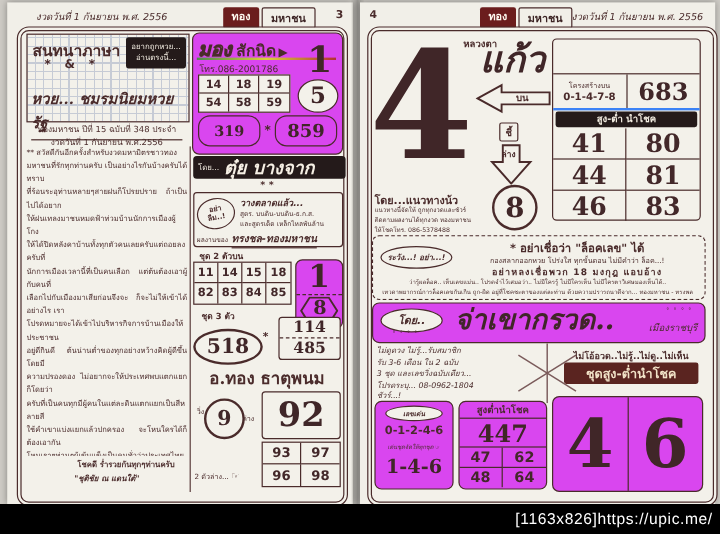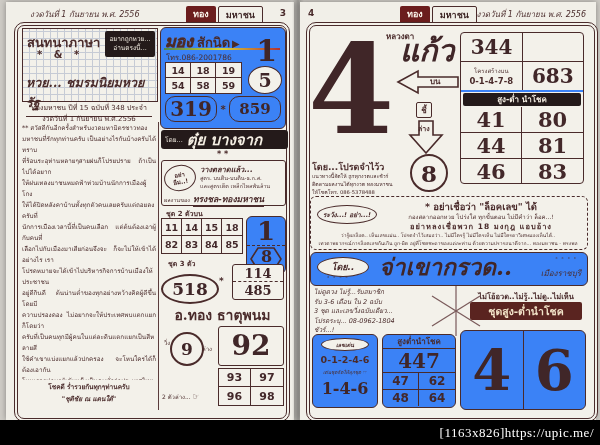--- a/index.html
+++ b/index.html
@@ -3,21 +3,21 @@
 <meta charset="utf-8">
 <style>
   html,body{margin:0;padding:0;}
   body{width:600px;height:445px;background:#8a8883;font-family:"DejaVu Sans",sans-serif;}
   #stage{position:relative;width:600px;height:445px;background:#cfccc6;overflow:hidden;}
   .a{position:absolute;}
   .ink{color:#4a2b2b;}
   .page{background:#f1efe8;box-shadow:0 0 6px rgba(0,0,0,.35);}
   .dbox{border:4px double #4a2b2b;border-radius:10px;background:#f3f1ea;}
   .box{border:1.5px solid #4a2b2b;background:#f3f1ea;}
-  .rbox{border:1.5px solid #4a2b2b;border-radius:6px;background:#3b82f6;}
+  .rbox{border:1.5px solid #4a2b2b;border-radius:6px;background:#d946ef;}
   .oval{border:1.5px solid #4a2b2b;border-radius:50%;background:#f3f1ea;display:flex;align-items:center;justify-content:center;text-align:center;}
   .bignum{font-family:"DejaVu Serif",serif;font-weight:bold;color:#402628;line-height:1;}
   .bold{font-weight:bold;}
   .it{font-style:italic;}
   .ctr{display:flex;align-items:center;justify-content:center;text-align:center;}
   .banner{background:#241a1a;color:#f5efe4;display:flex;align-items:center;justify-content:center;}
   .prelines{white-space:pre-line;}
   .gridpaper{background-image:repeating-linear-gradient(0deg,transparent 0 6px,#c6cbd5 6px 7px),repeating-linear-gradient(90deg,transparent 0 6px,#c6cbd5 6px 7px);}
   .cellgrid{display:grid;}
   .cellgrid>div{display:flex;align-items:center;justify-content:center;font-weight:bold;color:#43282a;border-right:1px solid #4a2b2b;border-bottom:1px solid #4a2b2b;}
@@ -68,21 +68,21 @@
         <div>14</div>
         <div>18</div>
         <div class="last-col">19</div>
         <div class="last-row">54</div>
         <div class="last-row">58</div>
         <div class="last-col last-row">59</div>
       </div>
       <div class="a bignum" style="right:8px;top:8px;font-size:30px;">1</div>
       <div class="a oval bignum" style="right:3px;top:38px;width:32px;height:26px;font-size:19px;">5</div>
       <div class="a" style="left:4px;top:68px;width:116px;display:flex;align-items:center;justify-content:space-between;">
-        <span class="rbox bignum ctr" style="width:50px;height:24px;font-size:20px;border-radius:10px;">319</span>
+        <span class="rbox bignum ctr" style="width:50px;height:24px;font-size:12px;border-radius:10px;">319</span>
         <span class="ink bold" style="font-size:10px;">*</span>
         <span class="rbox bignum ctr" style="width:50px;height:24px;font-size:15px;border-radius:10px;">859</span>
       </div>
     </div>
 
     <div class="a ink prelines scan" style="left:16px;top:120px;width:134px;height:258px;font-size:6.3px;line-height:11px;overflow:hidden;text-align:justify;">** สวัสดีกันอีกครั้งสำหรับงวดมหามิตรชาวทอง
 มหาชนที่รักทุกท่านครับ เป็นอย่างไรกันบ้างครับได้ทราบ
 ที่ร้อนระอุท่านหลายๆสายฝนก็โปรยปราย ถ้าเป็นไปได้อยาก
 ให้ฝนเทลงมาชนหมดฟ้าท่วมบ้านนักการเมืองผู้โกง
 ให้ได้ปิดหลังคาบ้านทั้งทุกตัวคนเลยครับแต่ถอยลงครับที่
@@ -96,21 +96,21 @@
 โหนเราๆท่านๆผู้เข้มแข็งเป็นคนทั่วว่าประเทศไทยโดยแต่
 คนกลุ่มนี้เข้าไปบริหารกิจการบ้านเมือง วันที่เข้ามาฉะนั้น
 ได้เสียบดังก็ถือไปลูกขึ้นผ่าเยาวาการะบอกว่า ขอโทษที่
 ประเทศไทย ขอโทษครับชาวไทยทุกท่านที่ร่วมกันสร้าง
 ชาติดีขึ้นมา ไว้ครั้งหน้าหากมีโอกาส ผมขอโอกาสเถอะ
 ให้ได้มาบริหารประเทศชาติอีกต่อครับ และให้สัญญา
 โอเค เรามาว่ากันถึงเรื่องราวดีๆ กันดีกว่าจะครับ
 ถูกผิดหวังนำโชคมาฝากมีดังนี้ครับ 4-5-6-7-3 แยกได้จาก
 (6)กับ(3)ครับ ตองจัดสำรับได้ดังนี้ครับ 364-365-367
 ส่วนชุดจัดตามแบบนำ(2)กับ(3)ครับ จัดชุด 21-23-26-13</div>
-    <div class="a ink bold ctr" style="left:16px;top:380px;width:134px;font-size:6.5px;">โชคดี ร่ำรวยกันทุกๆท่านครับ</div>
+    <div class="a ink bold ctr" style="left:32px;top:380px;width:134px;font-size:6.5px;">โชคดี ร่ำรวยกันทุกๆท่านครับ</div>
     <div class="a ink bold ctr it" style="left:16px;top:392px;width:134px;font-size:6.5px;">"ชุติชัย ณ แดนใต้"</div>
 
     <div class="a" style="left:152px;top:120px;width:1px;height:288px;background:#5a3c3c;"></div>
 
     <div class="a banner" style="left:155px;top:128px;width:123px;height:19px;border-radius:3px;justify-content:flex-start;padding-left:4px;">
       <span style="font-size:6.5px;">โดย...</span>
       <span class="it bold" style="font-size:15px;margin-left:4px;font-family:'DejaVu Serif',serif;">ตุ๋ย บางจาก</span>
     </div>
     <div class="a ink bold ctr" style="left:155px;top:148px;width:123px;font-size:8px;">*          *</div>
 
@@ -197,28 +197,27 @@
     </div>
     <div class="a box ink bold ctr" style="left:116px;top:100px;width:14px;height:14px;font-size:8px;border-radius:2px;">ชี้</div>
     <div class="a" style="left:106px;top:118px;">
       <svg width="40" height="34" viewBox="0 0 40 34">
           <polygon points="20,33 4,15 13,15 13,1 27,1 27,15 36,15" fill="#f3f1ea" stroke="#4a2b2b" stroke-width="1.6"></polygon>
         </svg>
       <span class="a ink bold" style="left:12px;top:3px;font-size:7px;">ล่าง</span>
     </div>
     <div class="a oval bignum" style="left:110px;top:152px;width:34px;height:34px;font-size:23px;border-width:2px;">8</div>
 
-    <div class="a ink bold" style="left:12px;top:158px;font-size:9px;">โดย...โปรดจำไว้ว</div>
+    <div class="a ink bold" style="left:12px;top:158px;font-size:9px;">โดย...แนวทางน้ว</div>
     <div class="a ink prelines scan" style="left:12px;top:170px;width:90px;font-size:5.2px;line-height:8px;">แนวทางนี้จัดให้ ถูกทุกงวดและชัวร์
 ติดตามผลงานได้ทุกงวด ทองมหาชน
 ให้โชคโทร. 086-5378488</div>
 
     <div class="a box" style="left:160px;top:30px;width:122px;height:150px;border-radius:4px;">
       <div style="display:flex;height:28px;border-bottom:1px solid #4a2b2b;">
-        <div class="bignum ctr" style="width:50%;font-size:20px;border-right:1px solid #4a2b2b;">344</div>
       </div>
       <div style="display:flex;height:28px;border-bottom:2px solid #3b82f6;">
         <div class="ctr" style="width:50%;flex-direction:column;border-right:1px solid #4a2b2b;">
           <span class="ink" style="font-size:6px;">โครงสร้างบน</span>
           <span class="ink bold" style="font-size:8.5px;">0-1-4-7-8</span>
         </div>
         <div class="bignum ctr" style="width:50%;font-size:20px;">683</div>
       </div>
       <div class="banner bold" style="height:13px;font-size:8px;margin:1px 2px;border-radius:2px;">สูง-ต่ำ นำโชค</div>
       <div class="cellgrid" style="display:grid;grid-template-columns:1fr 1fr;grid-template-rows:repeat(3,1fr);height:76px;font-size:21px;font-family:'DejaVu Serif',serif;">
@@ -279,16 +278,16 @@
         <div class="last-col last-row">64</div>
       </div>
     </div>
     <div class="a rbox" style="left:160px;top:328px;width:124px;height:78px;display:flex;">
       <div class="bignum ctr" style="width:50%;font-size:56px;border-right:1px solid #4a2b2b;">4</div>
       <div class="bignum ctr" style="width:50%;font-size:56px;">6</div>
     </div>
   </div>
 
   <div class="a" style="left:0;top:420px;width:600px;height:25px;background:#000;display:flex;align-items:center;justify-content:flex-end;padding-right:6px;box-sizing:border-box;">
-    <span style="color:#fff;font-family:Liberation Serif, serif;font-size:13px;letter-spacing:0.5px;">[1163x826]https://upic.me/</span>
+    <span style="color:#fff;font-family:Liberation Sans, sans-serif;font-size:13px;letter-spacing:0.5px;">[1163x826]https://upic.me/</span>
   </div>
 
 </div>
 
 </body></html>

